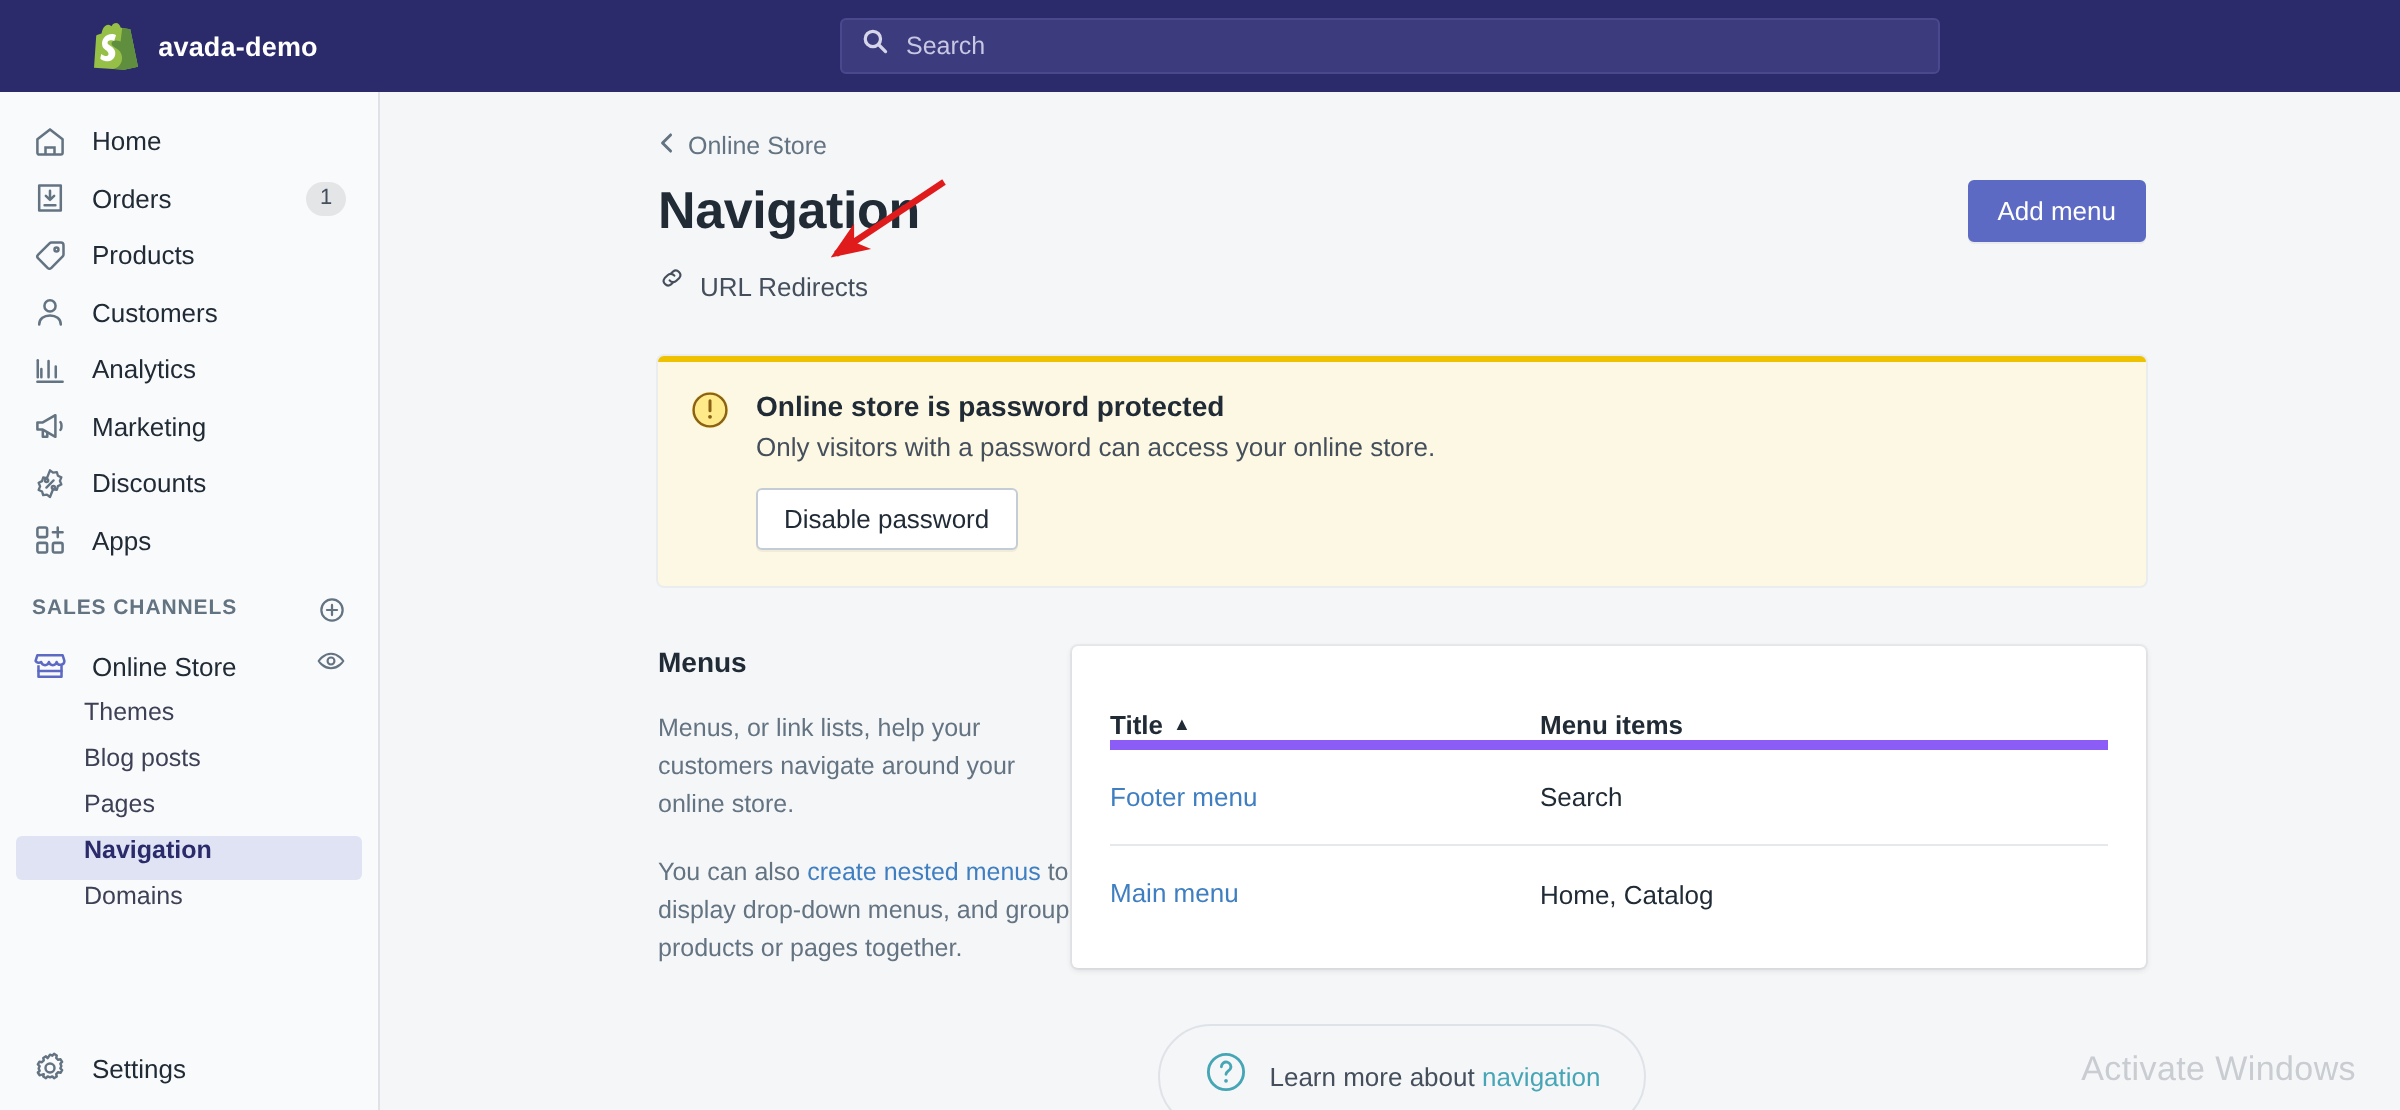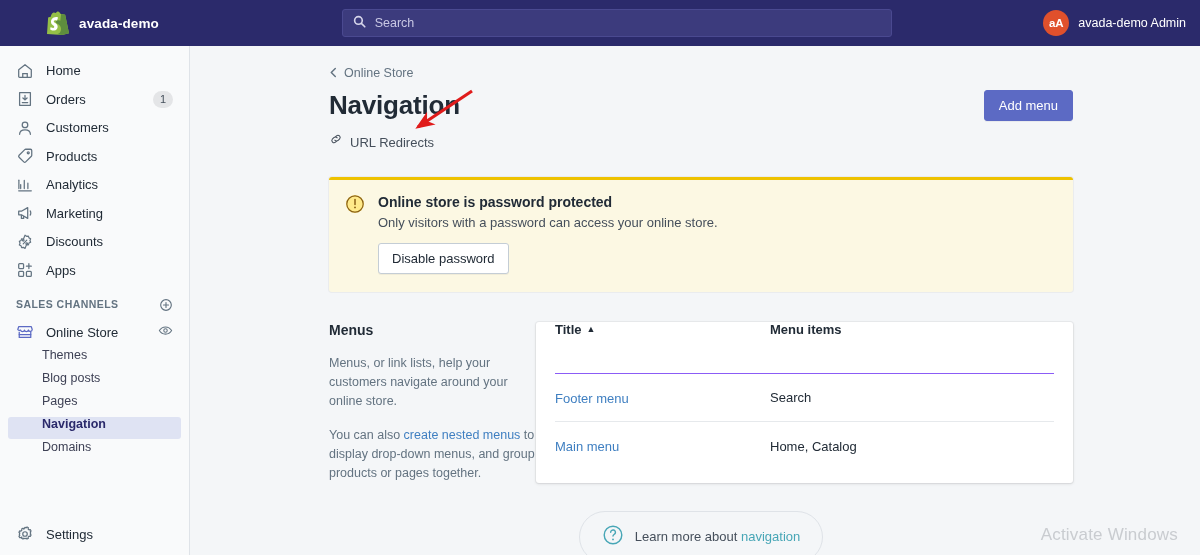--- a/index.html
+++ b/index.html
@@ -181,21 +181,21 @@
   .sec-p { font-size: 12.5px; color: #637381; line-height: 1.5; margin-top: 16px; }
   .ilink { color: #3f7fc1; cursor: pointer; }
 
   .card {
     flex: 1;
     background: #fff;
     border-radius: 3px;
     box-shadow: 0 0 0 1px rgba(63,63,68,.05), 0 1px 3px 0 rgba(63,63,68,.15);
     padding: 0 19px;
   }
-  .thead { display: flex; height: 52px; align-items: flex-start; border-bottom: 1px solid #8b5cf6; }
+  .thead { display: flex; height: 52px; align-items: flex-end; border-bottom: 5px solid #8b5cf6; }
   .th { font-size: 13px; font-weight: 600; color: #212b36; display: flex; align-items: center; gap: 5px; }
   .col-title { width: 215px; flex: 0 0 215px; cursor: pointer; }
   .caret { color: #212b36; font-size: 9px; line-height: 1; }
   .trow { display: flex; height: 48px; align-items: center; border-bottom: 1px solid #e6e9ec; }
   .trow:last-child { border-bottom: none; }
   .tlink { font-size: 13px; color: #3f7fc1; cursor: pointer; }
   .tcell { font-size: 13px; color: #212b36; }
 
   
   .help-wrap { width: 744px; margin: 28px 0 0 139px; display: flex; justify-content: center; }
@@ -239,24 +239,20 @@
         <span>
           <svg width="13" height="13" viewBox="0 0 16 16" fill="none" stroke="#d6d5ea" stroke-width="2">
             <circle cx="6.7" cy="6.7" r="4.7"></circle>
               <path d="M10.3 10.3L14.5 14.5" stroke-linecap="round"></path>
           </svg>
         </span>
         <span class="ph">Search</span>
       </div>
     </div>
 
-    <div class="account">
-      <div class="avatar">aA</div>
-      <span class="account-name">avada-demo Admin</span>
-    </div>
   </div>
 
   <div class="sidebar">
 
     <div class="nav-list">
 
       <div class="nav-item">
         <span class="ico">
           <svg width="18" height="18" viewBox="0 0 20 20" fill="none" stroke="#637381" stroke-width="1.4">
             <path d="M3 8.5L10 3l7 5.5V16a1 1 0 01-1 1H4a1 1 0 01-1-1V8.5z" stroke-linejoin="round"></path>
@@ -273,35 +269,35 @@
             <path d="M10 6v5m0 0l-2.3-2.2M10 11l2.3-2.2M7 14h6" stroke-linecap="round"></path>
           </svg>
         </span>
         <span class="lbl">Orders</span>
         <span class="badge">1</span>
       </div>
 
       <div class="nav-item">
         <span class="ico">
           <svg width="18" height="18" viewBox="0 0 20 20" fill="none" stroke="#637381" stroke-width="1.4">
+            <path d="M10.8 2.5H16a1.5 1.5 0 011.5 1.5v5.2a1.5 1.5 0 01-.44 1.06l-6.3 6.3a1.5 1.5 0 01-2.12 0l-5.2-5.2a1.5 1.5 0 010-2.12l6.3-6.3a1.5 1.5 0 011.06-.44z" stroke-linejoin="round"></path>
+            <circle cx="13.6" cy="6.4" r="1.1"></circle>
+          </svg>
+        </span>
+        <span class="lbl">Products</span>
+      </div>
+
+      <div class="nav-item">
+        <span class="ico">
+          <svg width="18" height="18" viewBox="0 0 20 20" fill="none" stroke="#637381" stroke-width="1.4">
             <circle cx="10" cy="6.6" r="3.1"></circle>
             <path d="M4 17c0-3.3 2.7-5 6-5s6 1.7 6 5" stroke-linecap="round"></path>
           </svg>
         </span>
         <span class="lbl">Customers</span>
-      </div>
-
-      <div class="nav-item">
-        <span class="ico">
-          <svg width="18" height="18" viewBox="0 0 20 20" fill="none" stroke="#637381" stroke-width="1.4">
-            <path d="M10.8 2.5H16a1.5 1.5 0 011.5 1.5v5.2a1.5 1.5 0 01-.44 1.06l-6.3 6.3a1.5 1.5 0 01-2.12 0l-5.2-5.2a1.5 1.5 0 010-2.12l6.3-6.3a1.5 1.5 0 011.06-.44z" stroke-linejoin="round"></path>
-            <circle cx="13.6" cy="6.4" r="1.1"></circle>
-          </svg>
-        </span>
-        <span class="lbl">Products</span>
       </div>
 
       <div class="nav-item">
         <span class="ico">
           <svg width="18" height="18" viewBox="0 0 20 20" fill="none" stroke="#637381" stroke-width="1.4">
             <path d="M3 16.5h14" stroke-linecap="round"></path>
             <path d="M5.2 14V9.5M9.2 14V5M13.2 14v-6" stroke-linecap="round"></path>
             <path d="M3.2 14V4.6" stroke-linecap="round"></path>
           </svg>
         </span>

